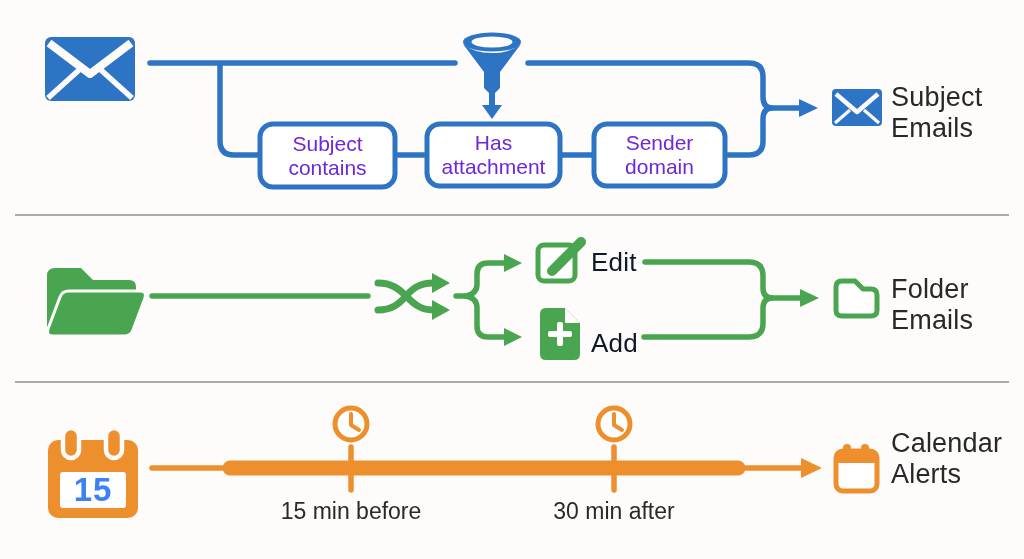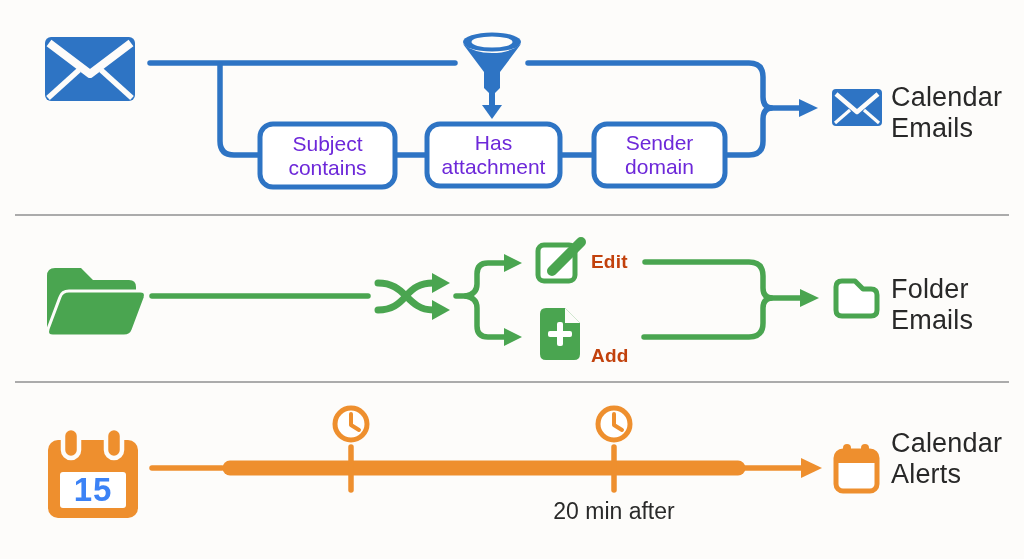--- a/index.html
+++ b/index.html
@@ -15,21 +15,21 @@
   .box-label{
     position:absolute;display:flex;align-items:center;justify-content:center;
     text-align:center;color:#6d28d9;font-size:21px;line-height:1.12;font-weight:400;
   }
   .side-label{
     position:absolute;color:#282828;font-size:27px;line-height:1.16;font-weight:500;
     letter-spacing:.2px;
   }
   .inline-label{
     position:absolute;display:flex;align-items:center;
-    color:#c2410c;font-size:19px;font-weight:700;letter-spacing:.2px;
+    color:#0f172a;font-size:26px;font-weight:400;letter-spacing:.2px;
   }
   .tick-label{
     position:absolute;text-align:center;color:#2a2a2a;font-size:23px;font-weight:400;
   }
   .day-label{
     position:absolute;display:flex;align-items:center;justify-content:center;
     color:#3b82f6;font-weight:bold;font-size:33px;letter-spacing:1px;
   }
 </style>
 </head>
@@ -167,26 +167,27 @@
         <rect x="861" y="444" width="8" height="12" rx="4" fill="#ee8f2e"></rect>
         <rect x="836" y="451" width="41" height="40" rx="7" fill="#ffffff" stroke="#ee8f2e" stroke-width="5"></rect>
         <path d="M836 463 V458 Q836 451 843 451 H870 Q877 451 877 458 V463 Z" fill="#ee8f2e"></path>
       </g>
     </g>
   </svg>
 
   <div class="box-label" style="left:260px;top:124px;width:135px;height:63px;">Subject contains</div>
   <div class="box-label" style="left:594px;top:124px;width:131px;height:62px;">Sender domain</div>
   <div class="box-label" style="left:427px;top:124px;width:133px;height:62px;">Has attachment</div>
-  <div class="side-label" style="left:891px;top:82px;width:118px;">Calendar Emails</div>
+  <div class="side-label" style="left:891px;top:82px;width:118px;">Subject Emails</div>
 
   <div class="inline-label" style="left:591px;top:246px;height:32px;">Edit</div>
-  <div class="inline-label" style="left:591px;top:340px;height:32px;">Add</div>
+  <div class="inline-label" style="left:591px;top:327px;height:32px;">Add</div>
   <div class="side-label" style="left:891px;top:274px;width:125px;">Folder Emails</div>
 
   <div class="day-label" style="left:58px;top:470px;width:70px;height:40px;">15</div>
-  <div class="tick-label" style="left:524px;top:498px;width:180px;">20 min after</div>
+  <div class="tick-label" style="left:261px;top:498px;width:180px;">15 min before</div>
+  <div class="tick-label" style="left:524px;top:498px;width:180px;">30 min after</div>
   <div class="side-label" style="left:891px;top:428px;width:125px;">Calendar Alerts</div>
 
   <div class="divider" style="top:214px;"></div>
   <div class="divider" style="top:381px;"></div>
 
 </div>
 
 </body></html>

